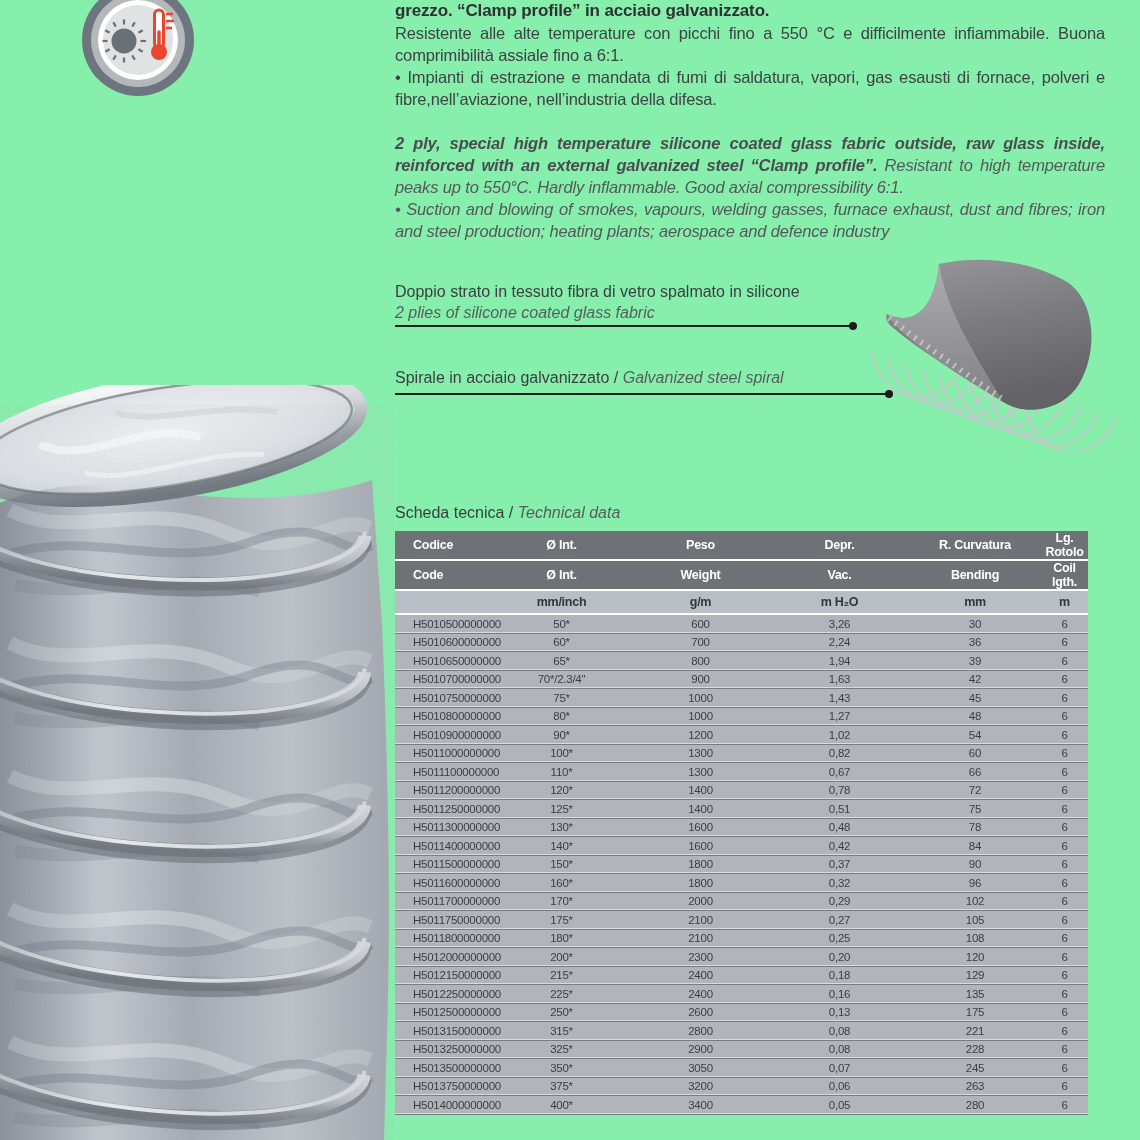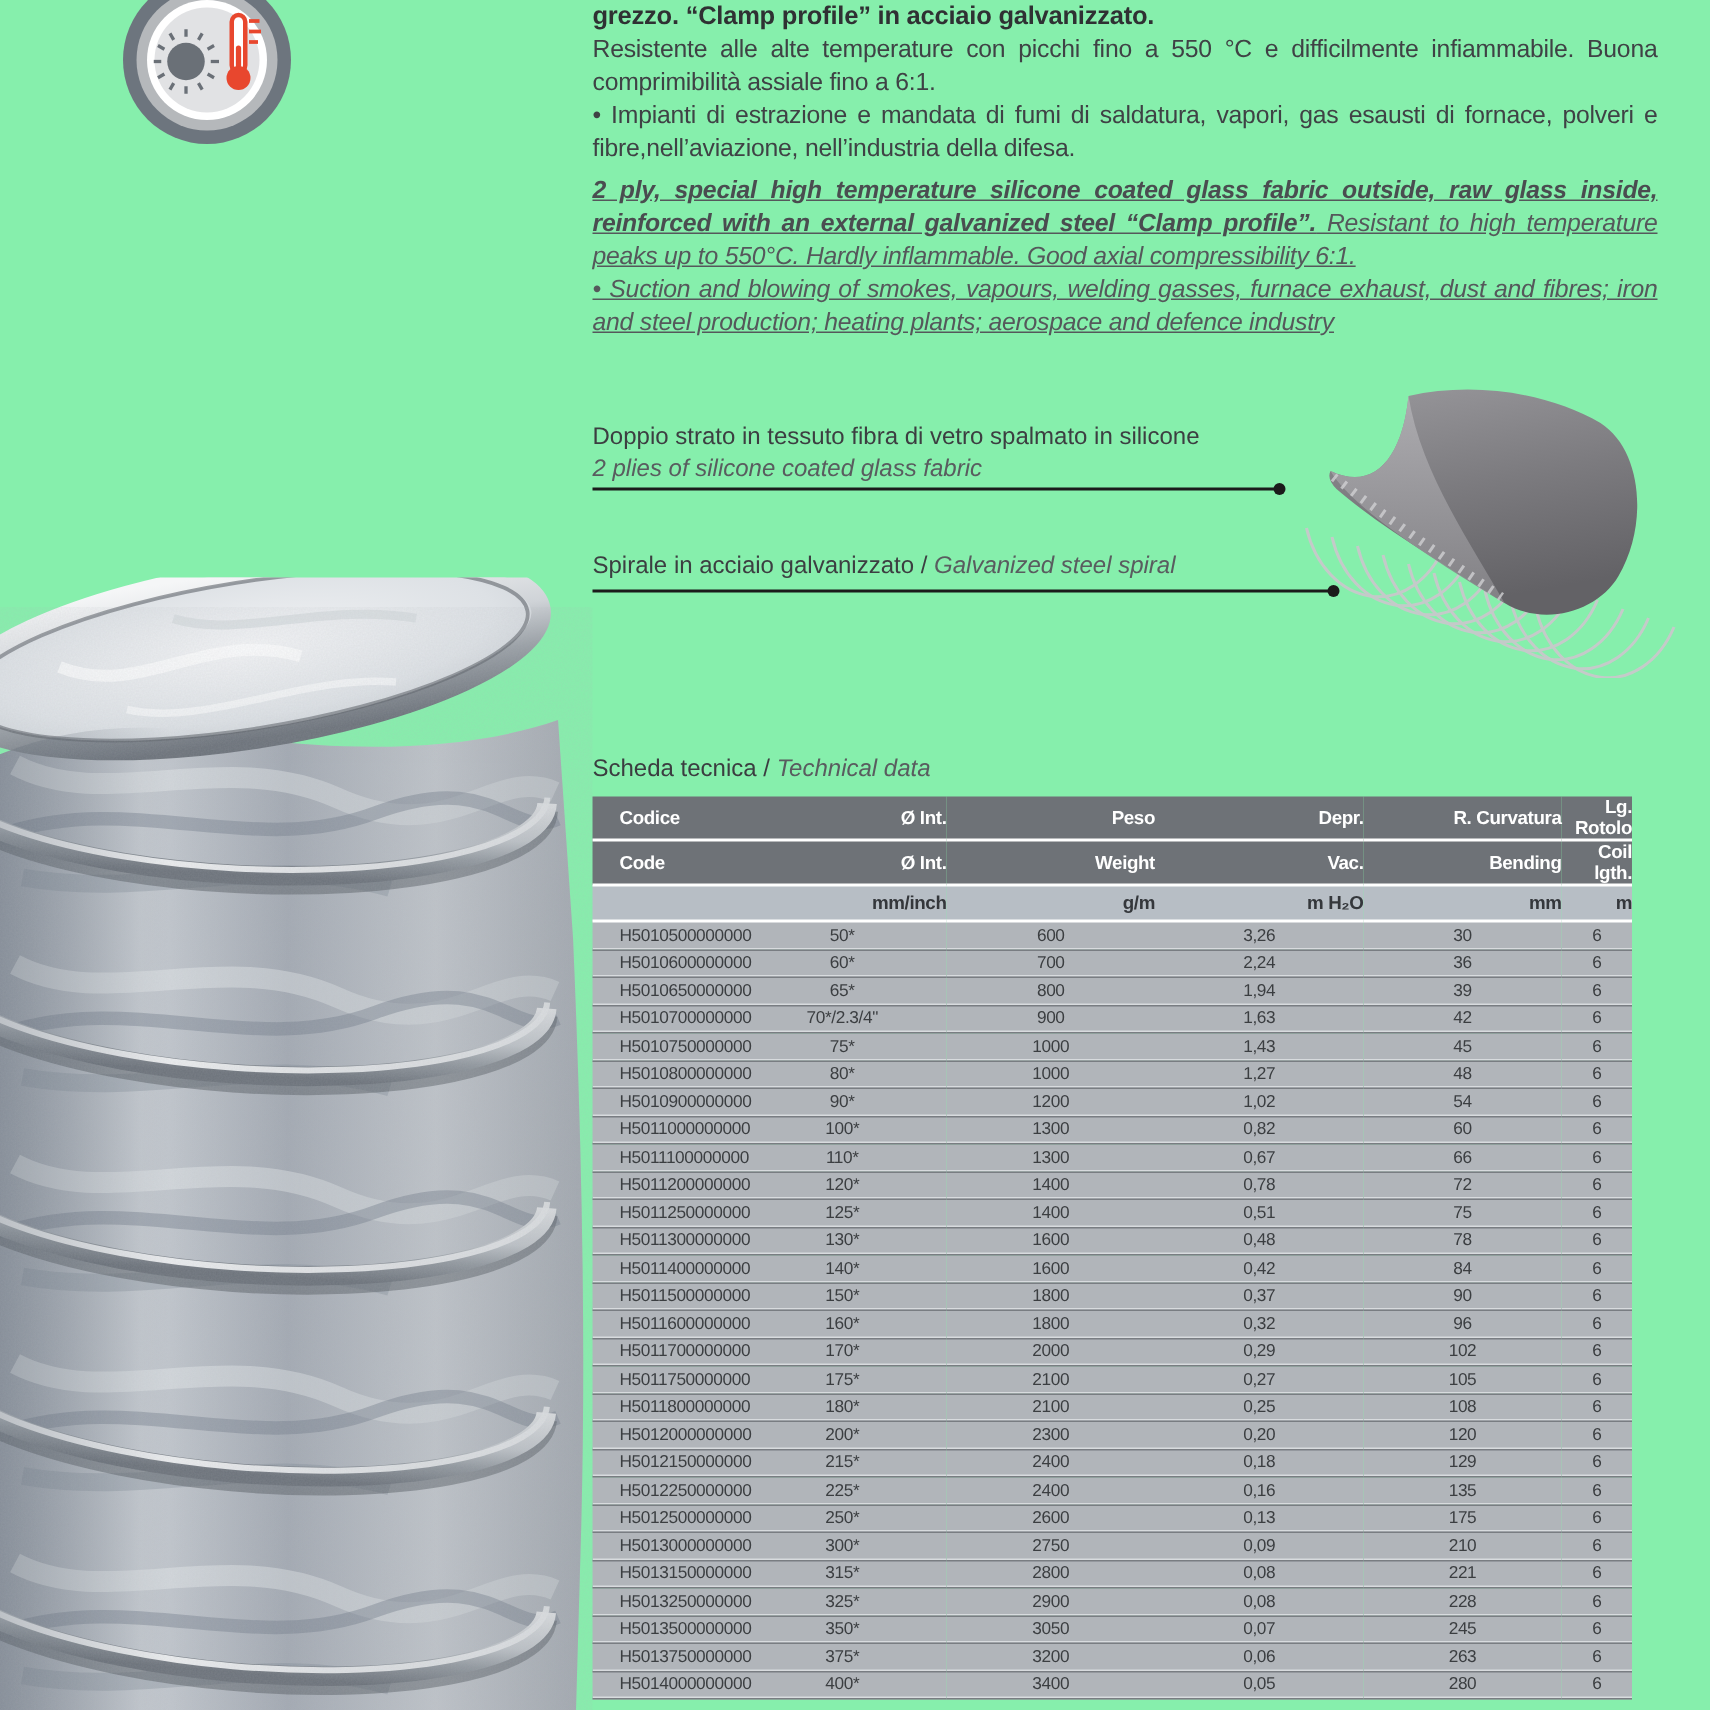--- a/index.html
+++ b/index.html
@@ -6,21 +6,21 @@
   .page{position:relative;width:1140px;height:1140px;overflow:hidden;background:#86efac;
         font-family:"Liberation Sans",sans-serif;color:#3b3e41;}
   
   .badge{position:absolute;left:78px;top:-20px;width:120px;height:120px;}
   
   .intro{position:absolute;left:395px;top:0;width:710px;font-size:16.5px;line-height:22px;
          letter-spacing:-0.15px;text-align:justify;}
   .intro h2{margin:0;font-size:17px;line-height:22px;color:#2f3133;}
   .intro p{margin:0;color:#3f4245;}
   .intro .blk{display:block;}
-  .intro .en{margin-top:6px;font-style:italic;color:#55585b;text-decoration:underline;}
+  .intro .en{margin-top:22px;font-style:italic;color:#55585b;}
   .intro .en .b{font-weight:bold;color:#4a4d50;}
   
   .callout{position:absolute;left:395px;font-size:16px;line-height:21px;}
   .callout .it{color:#3c3e41;}
   .callout .en{font-style:italic;color:#595c5f;}
   .callout-line{position:absolute;left:395px;height:2px;background:#1b1b1b;}
   .callout-line::after{content:"";position:absolute;right:-4px;top:-3px;width:8px;height:8px;
                        border-radius:50%;background:#1b1b1b;}
   .c1-text{top:281px;}
   .c1-line{top:325px;width:458px;}
@@ -29,21 +29,21 @@
   
   .sketch{position:absolute;left:843px;top:252px;width:280px;height:200px;}
   
   .tech-title{position:absolute;left:395px;top:504px;font-size:16px;color:#3b3d40;}
   .tech-title .en{font-style:italic;color:#595c5f;}
   
   table.tech{position:absolute;left:395px;top:531px;width:693px;border-collapse:collapse;
              table-layout:fixed;font-size:11.5px;letter-spacing:-0.25px;}
   table.tech th{background:var(--thead-bg,#6e7277);color:var(--header-text,#fff);
                 font-weight:bold;font-size:12.5px;height:22px;border-bottom:2px solid #fff;
-                text-align:right;padding:0;}
+                text-align:center;padding:0;}
   table.tech tr.units th{background:var(--units-bg,#b7bec5);color:#34373b;}
   table.tech th.lft,table.tech td.lft{text-align:left;padding-left:18px;}
   table.tech td{background:var(--row-bg,#b1b5ba);color:var(--body-text,#3b3e41);
                 height:17.5px;text-align:center;padding:0;
                 border-bottom:1px solid #797d82;box-shadow:inset 0 -1px 0 #d8dbde;}
   
   .hose{position:absolute;left:0;top:385px;width:395px;height:755px;}
 </style>
 </head>
 <body>
@@ -342,28 +342,20 @@
         </tr>
         <tr>
           <td class="lft">H5012500000000</td>
           <td>250*</td>
           <td>2600</td>
           <td>0,13</td>
           <td>175</td>
           <td>6</td>
         </tr>
         <tr>
-          <td class="lft">H5013000000000</td>
-          <td>300*</td>
-          <td>2750</td>
-          <td>0,09</td>
-          <td>210</td>
-          <td>6</td>
-        </tr>
-        <tr>
           <td class="lft">H5013150000000</td>
           <td>315*</td>
           <td>2800</td>
           <td>0,08</td>
           <td>221</td>
           <td>6</td>
         </tr>
         <tr>
           <td class="lft">H5013250000000</td>
           <td>325*</td>

